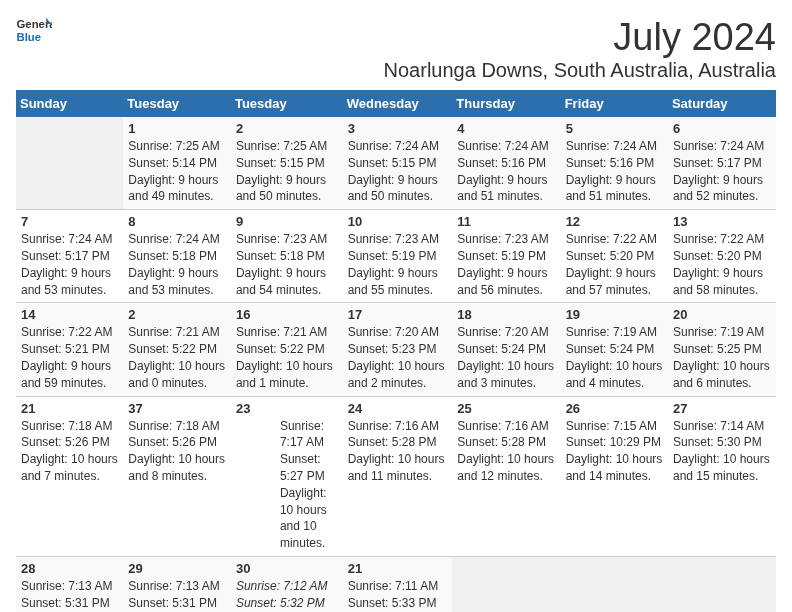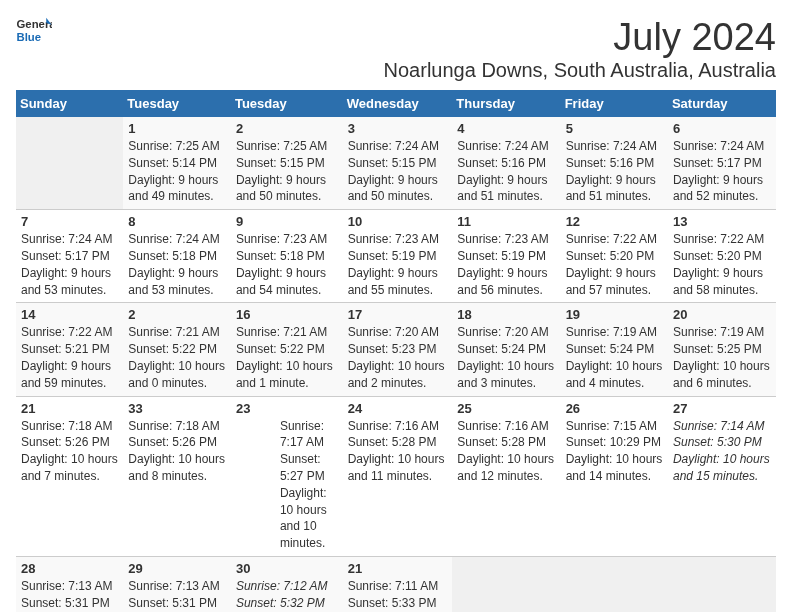--- a/index.html
+++ b/index.html
@@ -260,21 +260,21 @@
       </tr>
       <tr>
         <td>
           <span class="day-num">21</span>
           <div class="day-info" style="white-space: pre-line;">Sunrise: 7:18 AM
 Sunset: 5:26 PM
 Daylight: 10 hours
 and 7 minutes.</div>
         </td>
         <td>
-          <span class="day-num">33</span>
+          <span class="day-num">37</span>
           <div class="day-info" style="white-space: pre-line;">Sunrise: 7:18 AM
 Sunset: 5:26 PM
 Daylight: 10 hours
 and 8 minutes.</div>
         </td>
         <td>
           <span class="day-num">23</span>
           <div class="day-info" style="white-space: pre-line; margin-left: 44px;">Sunrise: 7:17 AM
 Sunset: 5:27 PM
 Daylight: 10 hours
@@ -296,21 +296,21 @@
         </td>
         <td>
           <span class="day-num">26</span>
           <div class="day-info" style="white-space: pre-line;">Sunrise: 7:15 AM
 Sunset: 10:29 PM
 Daylight: 10 hours
 and 14 minutes.</div>
         </td>
         <td>
           <span class="day-num">27</span>
-          <div class="day-info" style="white-space: pre-line; font-style: italic;">Sunrise: 7:14 AM
+          <div class="day-info" style="white-space: pre-line;">Sunrise: 7:14 AM
 Sunset: 5:30 PM
 Daylight: 10 hours
 and 15 minutes.</div>
         </td>
       </tr>
       <tr>
         <td>
           <span class="day-num">28</span>
           <div class="day-info" style="white-space: pre-line;">Sunrise: 7:13 AM
 Sunset: 5:31 PM

